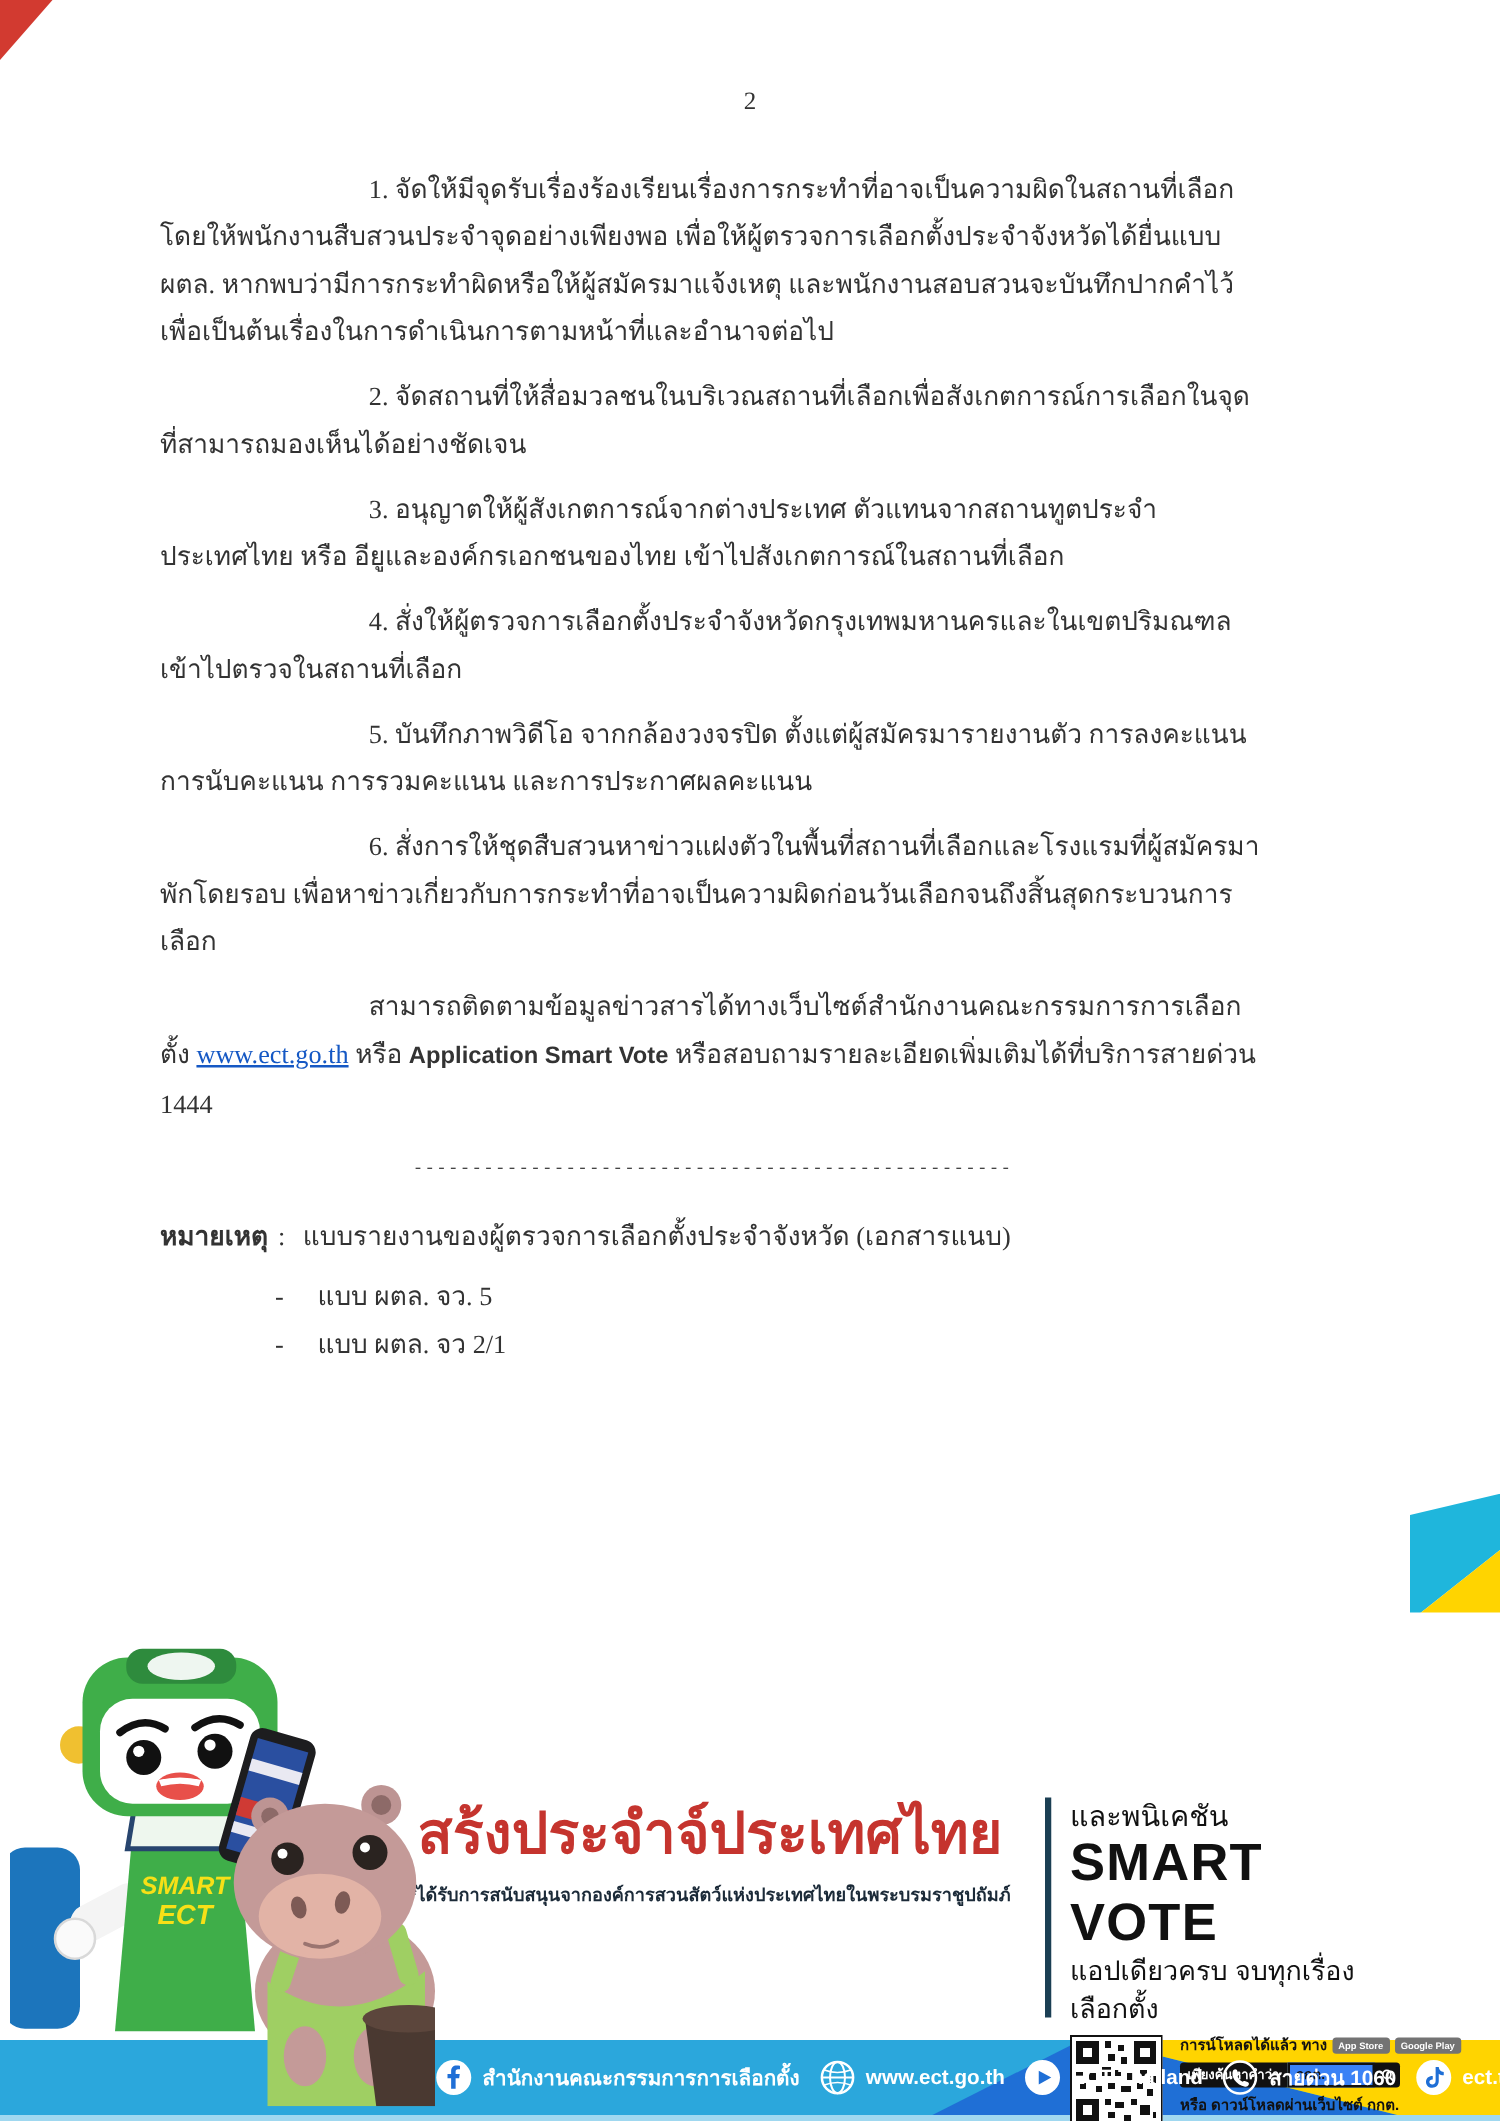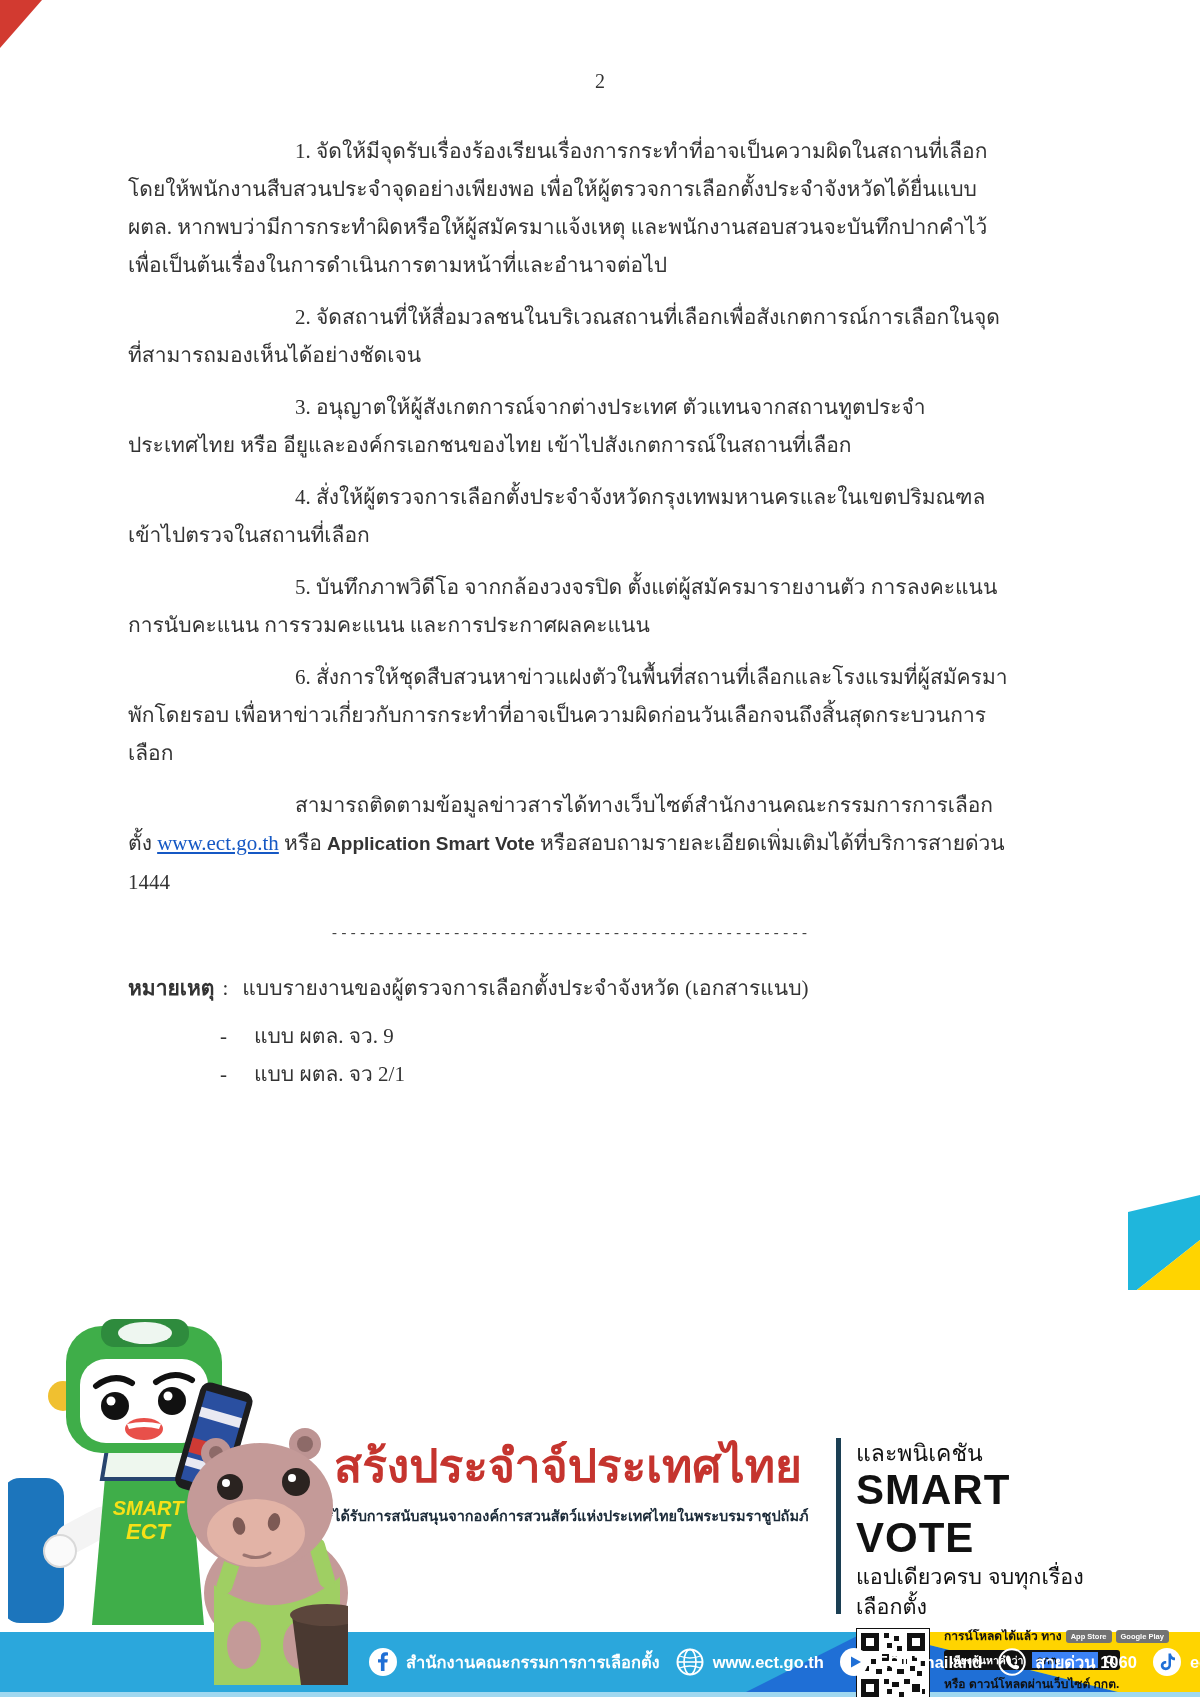--- a/index.html
+++ b/index.html
@@ -86,21 +86,21 @@
     <div class="separator">---------------------------------------------------</div>
 
     <div class="notes-row">
       <span class="notes-label">หมายเหตุ</span>
       <span class="notes-colon">:</span>
       <span>แบบรายงานของผู้ตรวจการเลือกตั้งประจำจังหวัด (เอกสารแนบ)</span>
     </div>
     <div class="notes-items">
       <div class="notes-item">
         <span class="notes-dash">-</span>
-        <span>แบบ ผตล. จว. 9</span>
+        <span>แบบ ผตล. จว. 5</span>
       </div>
       <div class="notes-item">
         <span class="notes-dash">-</span>
         <span>แบบ ผตล. จว 2/1</span>
       </div>
     </div>
   </div>
 
   <svg class="ribbon" viewBox="0 0 72 437" preserveAspectRatio="none">
     <polygon points="0,17 72,0 72,45 0,102" fill="#1fb6dc"></polygon>
@@ -245,21 +245,21 @@
         </div>
       </div>
     </div>
 
     <div class="fbar">
       <div class="fbar-layer fbar-light"></div>
       <div class="fbar-layer fbar-dark"></div>
       <div class="fbar-layer fbar-yellow"></div>
       <div class="fbar-strip"></div>
     </div>
-    <div class="fbar-content" style="top:342px;padding-left:20px;">
+    <div class="fbar-content" style="top:342px;">
       <div class="fbar-item">
         <svg class="ficon" viewBox="0 0 30 30">
           <circle cx="15" cy="15" r="14" fill="#fff"></circle>
           <path d="M16.5 24 V15.5 H19.3 L19.8 12.2 H16.5 V10.2 C16.5 9.2 17 8.4 18.4 8.4 H20 V5.5 C19.4 5.4 18.2 5.3 17.3 5.3 C14.6 5.3 12.9 6.9 12.9 9.8 V12.2 H10 V15.5 H12.9 V24 Z" fill="#1f6fd6"></path>
         </svg>
         <span>สำนักงานคณะกรรมการการเลือกตั้ง</span>
       </div>
       <div class="fbar-item">
         <svg class="ficon" viewBox="0 0 30 30">
           <circle cx="15" cy="15" r="12.5" fill="none" stroke="#fff" stroke-width="2"></circle>

